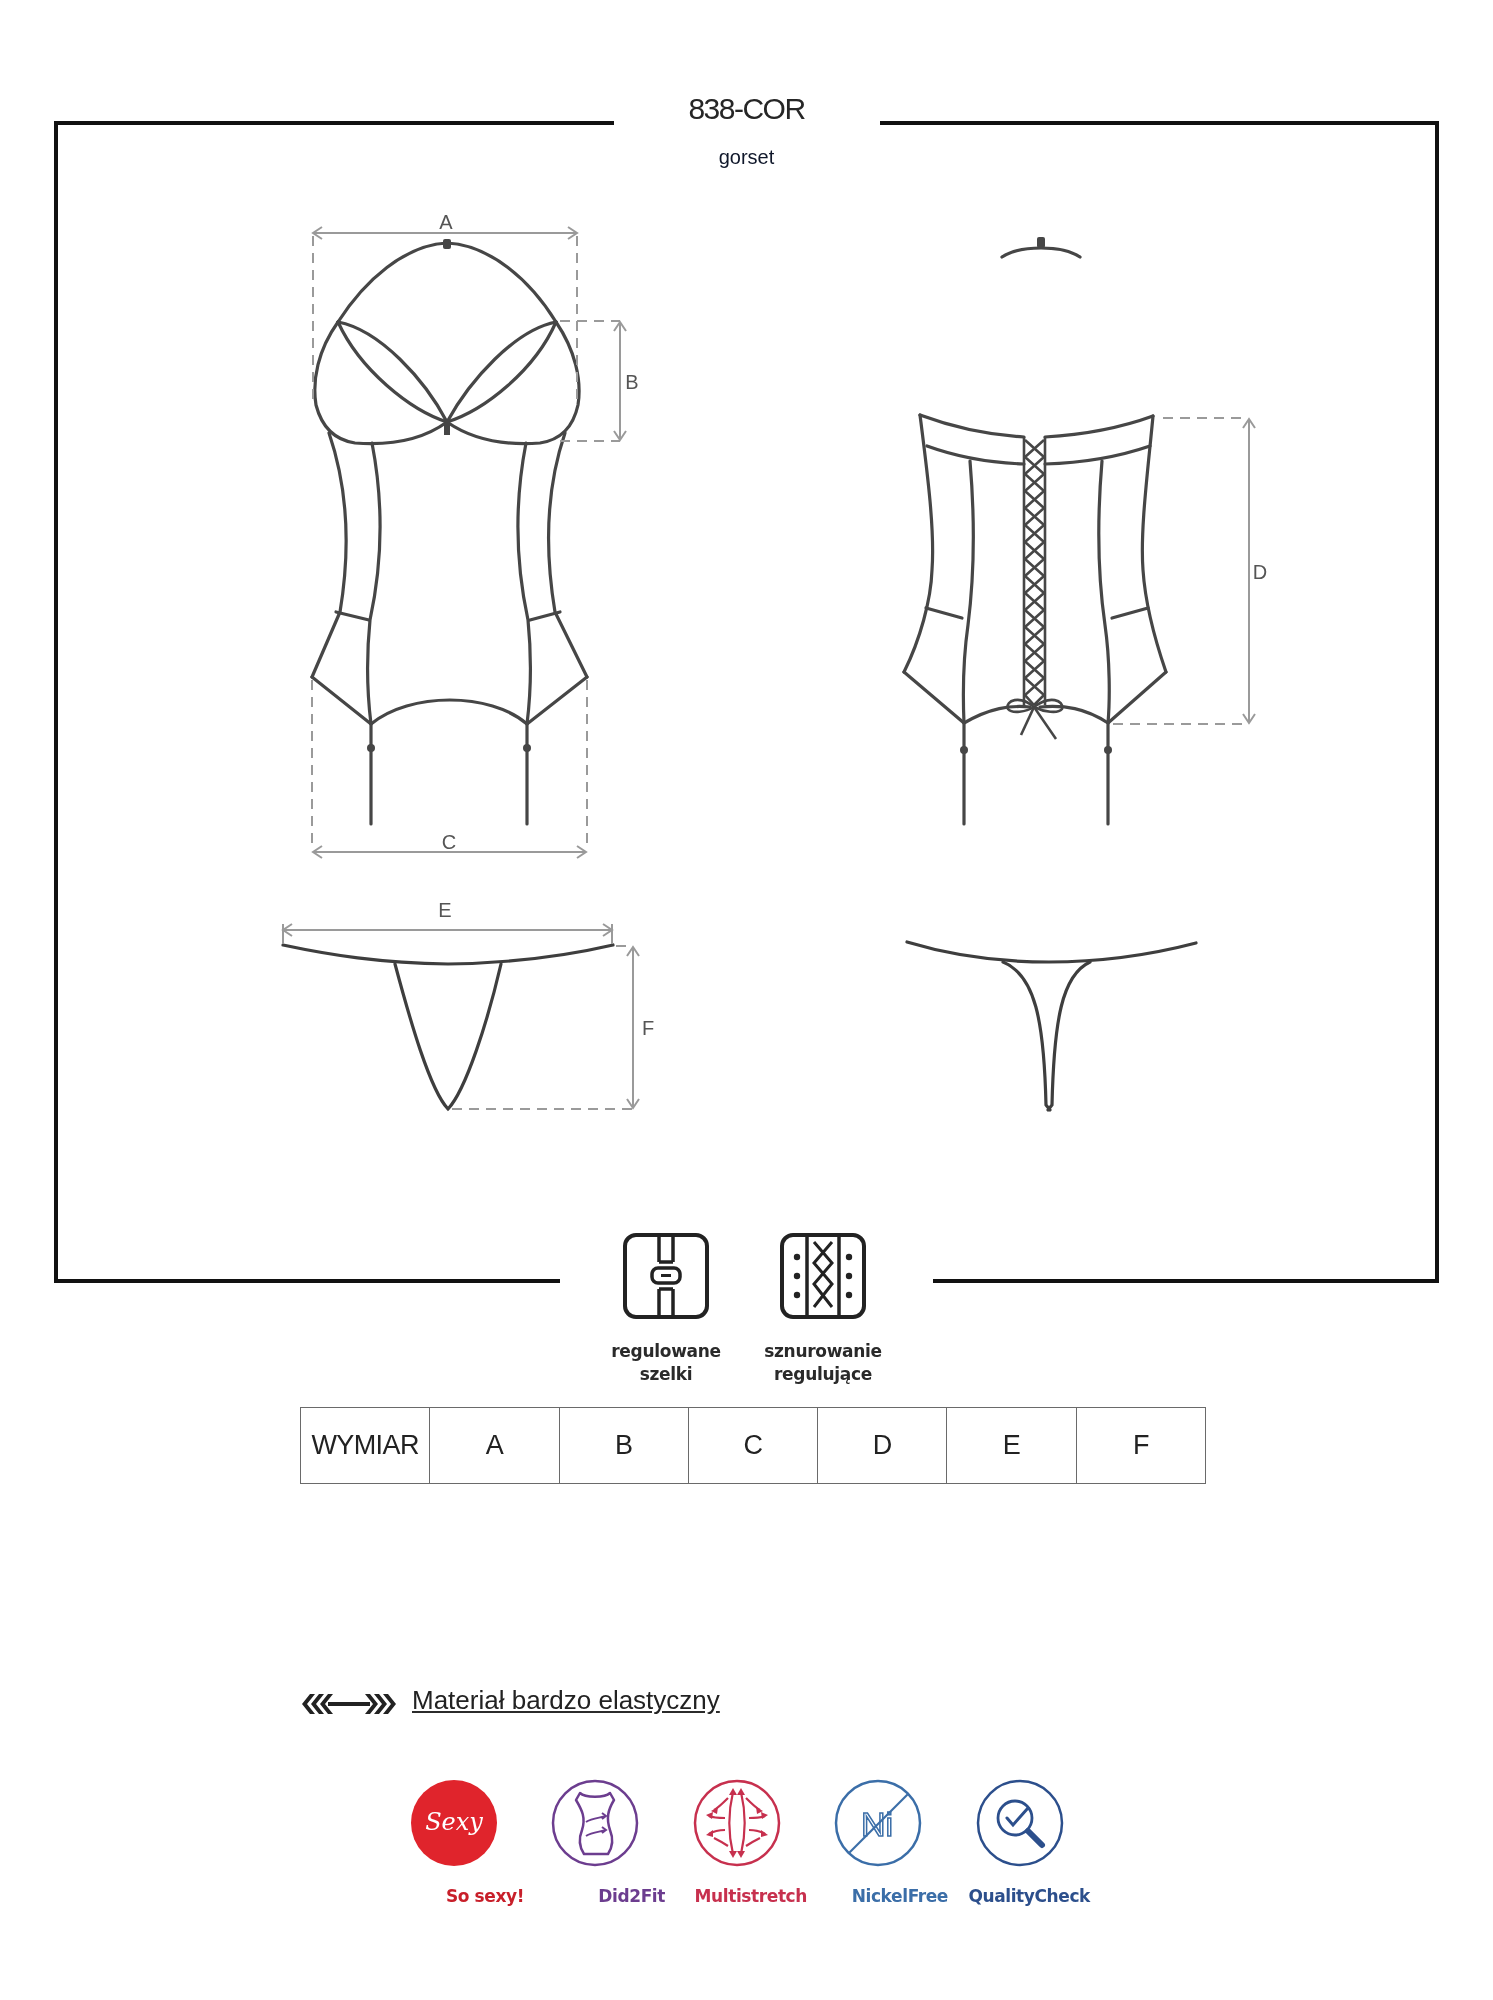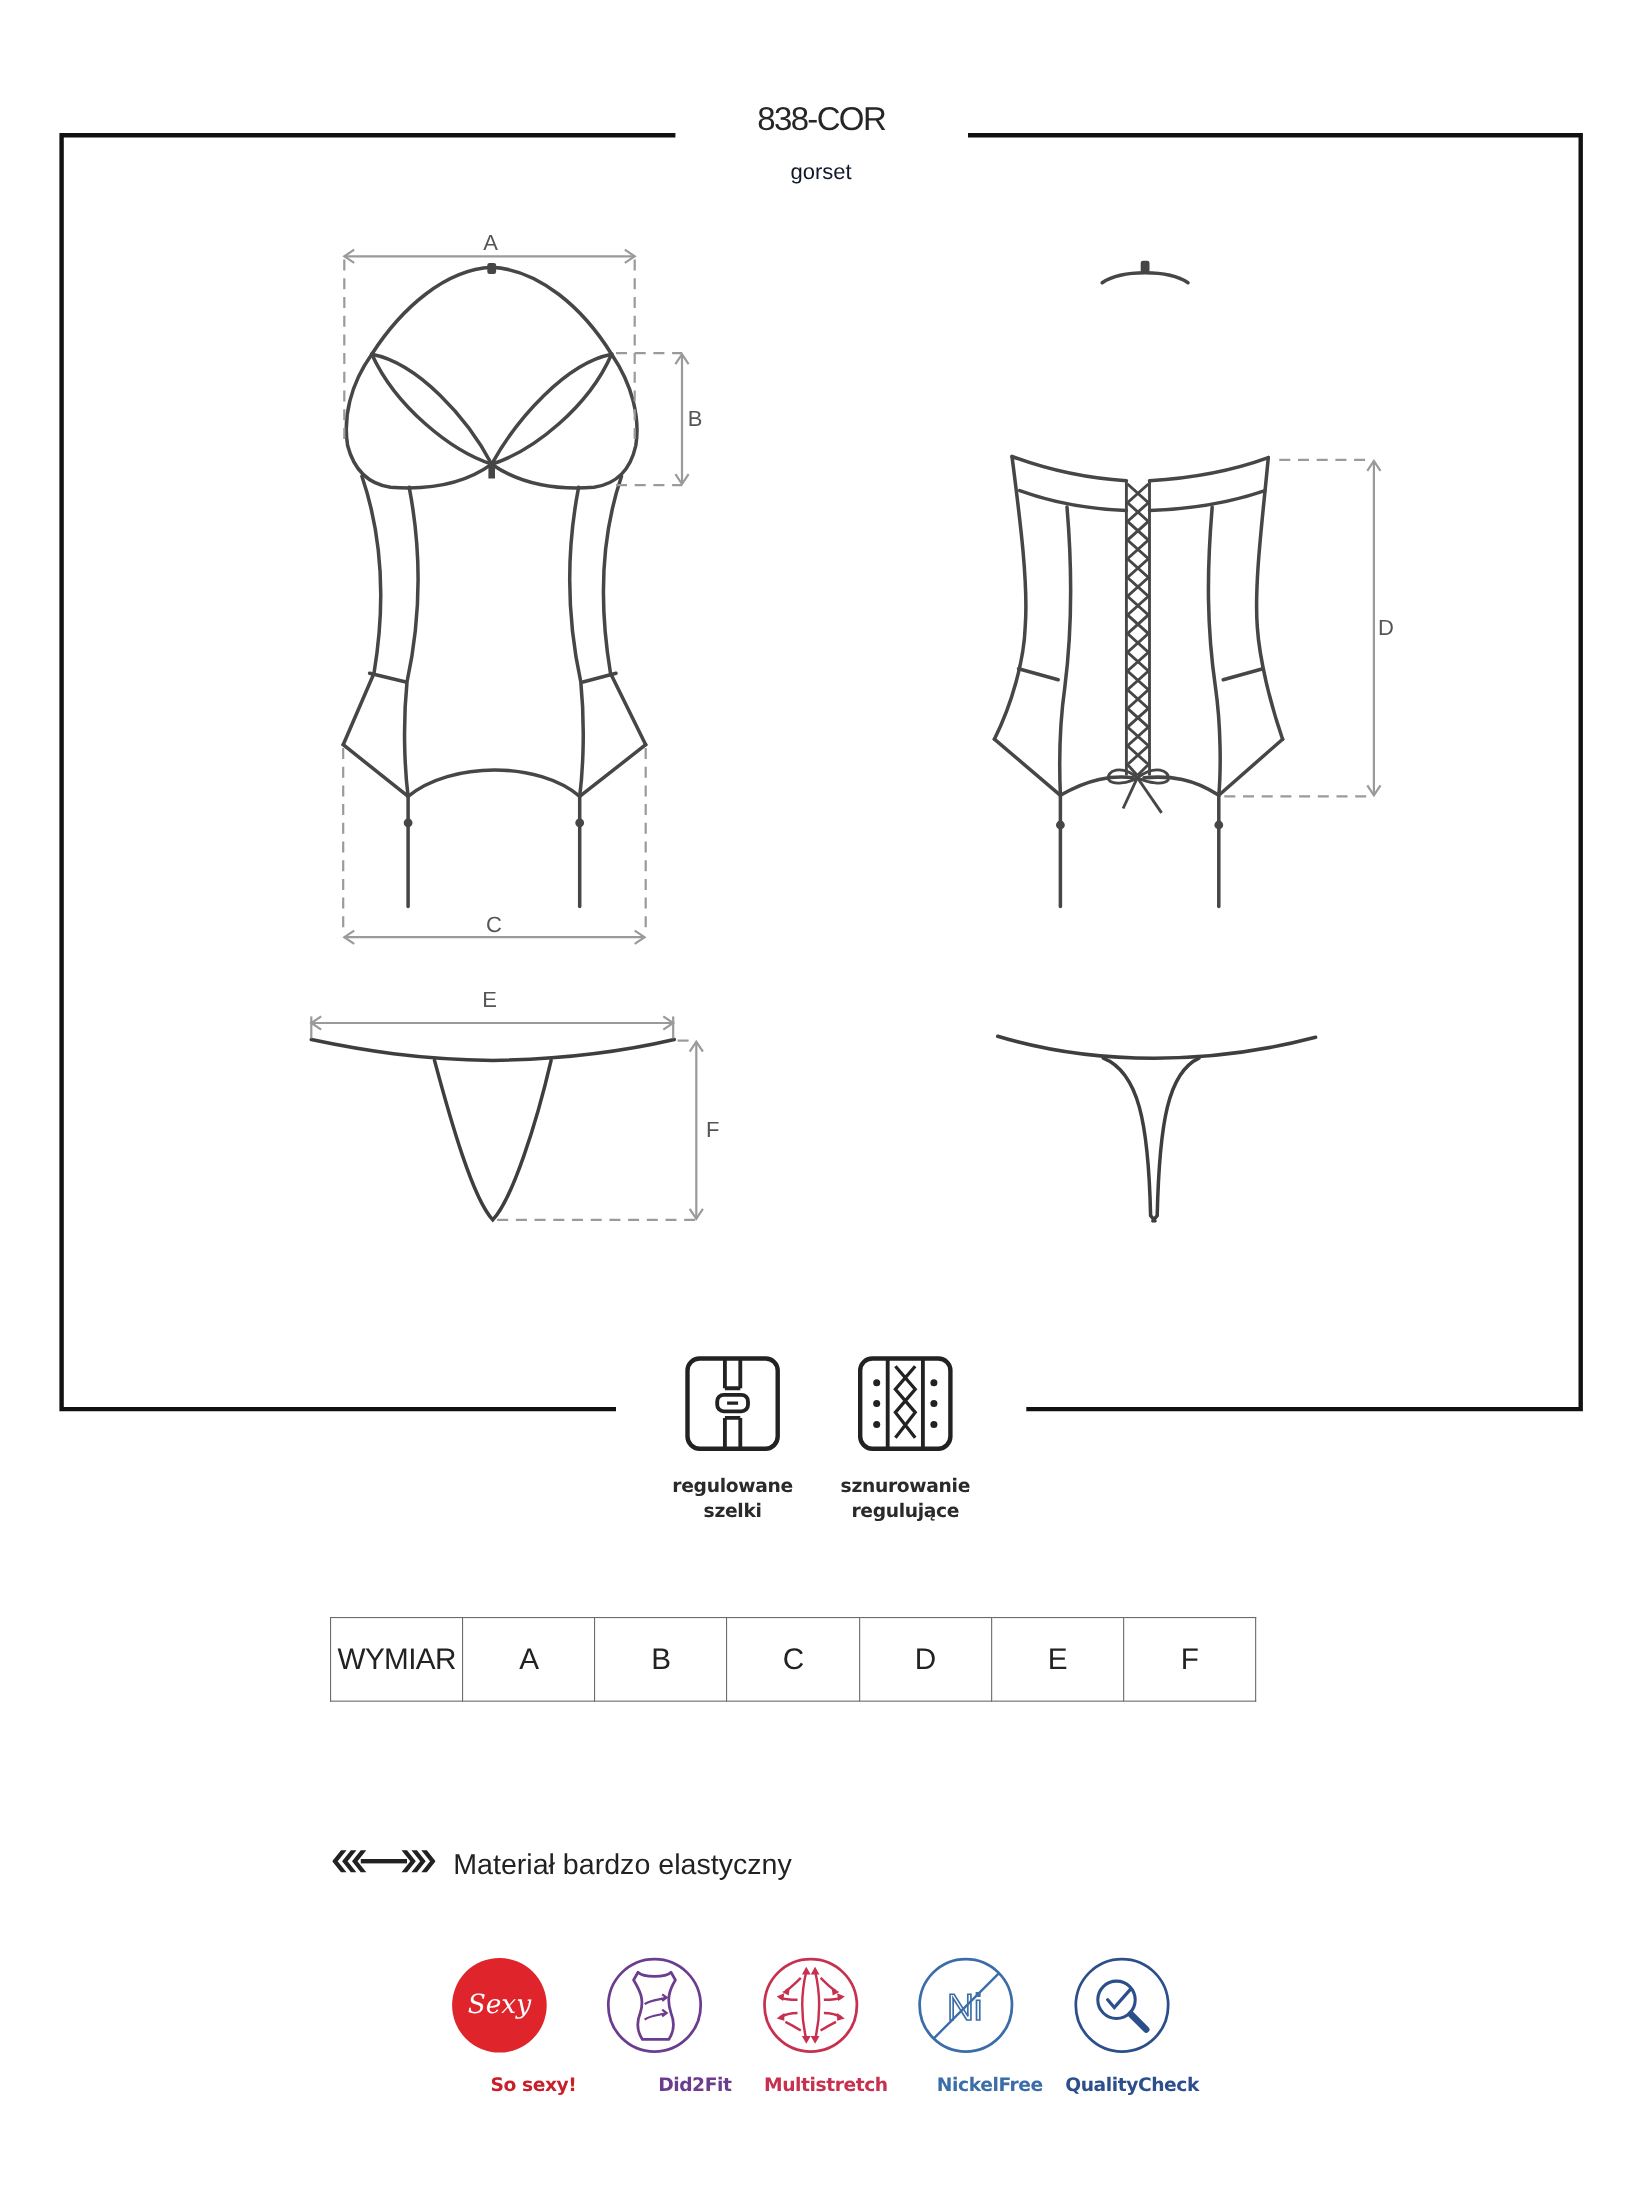--- a/index.html
+++ b/index.html
@@ -4,24 +4,24 @@
 <style>
   html, body { margin:0; padding:0; background:#ffffff; }
   body { width:1493px; height:2000px; position:relative; overflow:hidden; font-family:"Liberation Sans", sans-serif; color:#2b2b2b; }
   #frame-svg { position:absolute; left:0; top:0; width:1493px; height:1300px; }
   .title { position:absolute; left:0; width:1493px; text-align:center; top:92px; font-size:30px; font-weight:normal; letter-spacing:-1.5px; color:#262626; }
   .subtitle { position:absolute; left:0; width:1493px; text-align:center; top:146px; font-size:20px; color:#0f172a; }
   .dim-label { position:absolute; font-size:20px; color:#555; transform:translate(-50%,-50%); }
   .feat { position:absolute; top:1232px; width:190px; text-align:center; }
   .feat svg { display:block; margin:0 auto; }
   .feat-label { font-family:"DejaVu Sans", sans-serif; font-weight:bold; font-size:17px; line-height:23px; color:#2a2a2a; margin-top:20px; letter-spacing:-0.3px; }
-  table.sizes { position:absolute; left:300px; top:1470px; border-collapse:collapse; width:842px; table-layout:fixed; }
+  table.sizes { position:absolute; left:300px; top:1407px; border-collapse:collapse; width:906px; table-layout:fixed; }
   table.sizes td { border:1.6px solid #6a6a6a; height:75px; text-align:center; vertical-align:middle; font-size:27px; color:#222; padding:0; letter-spacing:-0.6px; }
   table.sizes td.hdr { font-size:27px; }
-  .elastic { position:absolute; left:302px; top:1680px; height:36px; display:flex; align-items:flex-start; }
+  .elastic { position:absolute; left:302px; top:1680px; height:36px; display:flex; align-items:flex-end;text-decoration:underline; }
   .elastic-text { font-size:26px; color:#222; margin-left:16px; }
   .badge { position:absolute; top:1778px; width:140px; text-align:center; }
   .badge svg { display:block; margin:0 auto; }
   .badge-label { font-family:"DejaVu Sans", sans-serif; font-weight:bold; font-size:17px; margin-top:18px; letter-spacing:-0.4px;text-align:right; }
 </style>
 </head>
 <body>
 
 <svg id="frame-svg" viewBox="0 0 1493 1300" xmlns="http://www.w3.org/2000/svg">
 

